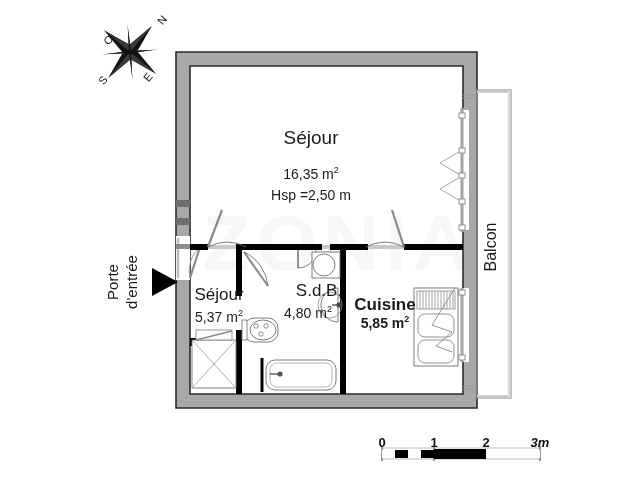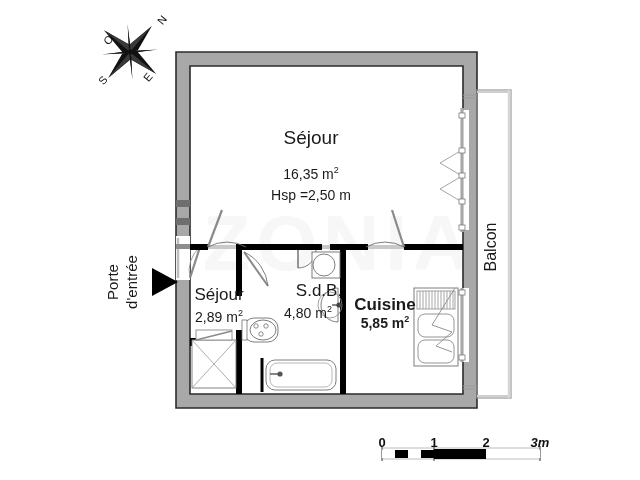--- a/index.html
+++ b/index.html
@@ -286,21 +286,21 @@
   <div class="room-area">
     <span>16,35</span>
     <span>m</span><span class="sup">2</span>
   </div>
   <div class="room-hsp">Hsp =2,50 m</div>
 </div>
 
 <div class="lbl center" id="entree-block">
   <div class="room-name">Séjour</div>
   <div class="room-area">
-    <span>2,89</span>
+    <span>5,37</span>
     <span>m</span><span class="sup">2</span>
   </div>
 </div>
 
 <div class="lbl center" id="sdb-block">
   <div class="room-name">S.d.B.</div>
   <div class="room-area">
     <span>4,80</span>
     <span>m</span><span class="sup">2</span>
   </div>

